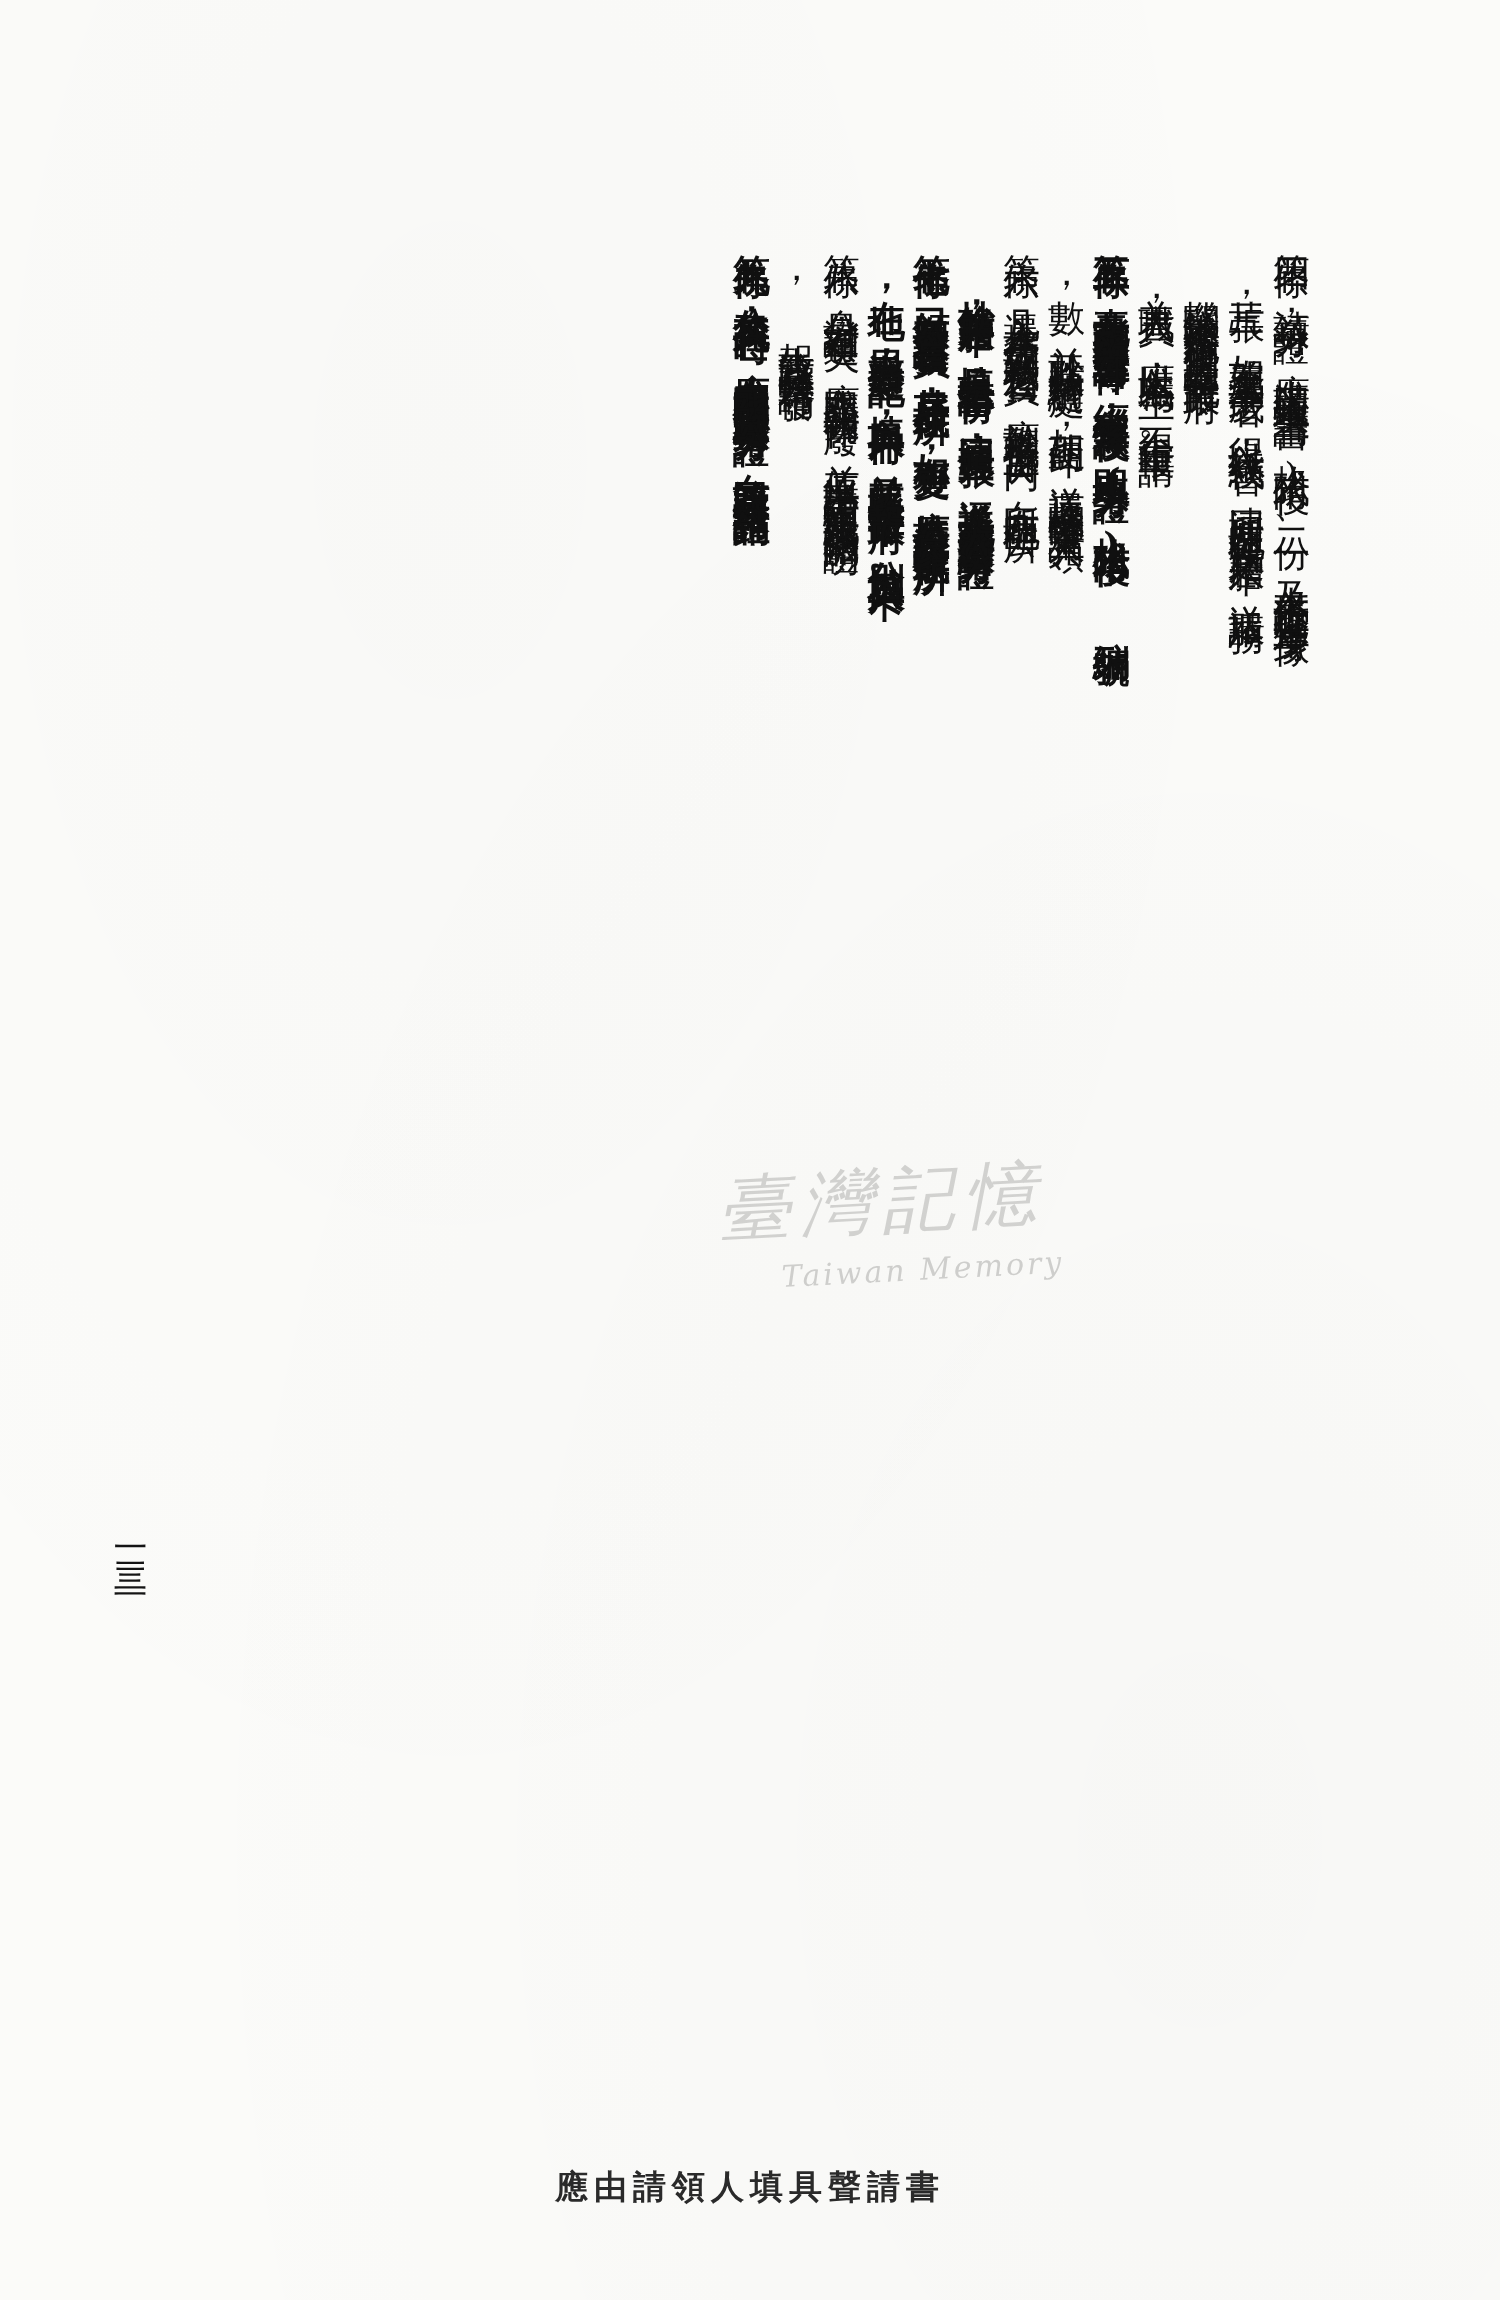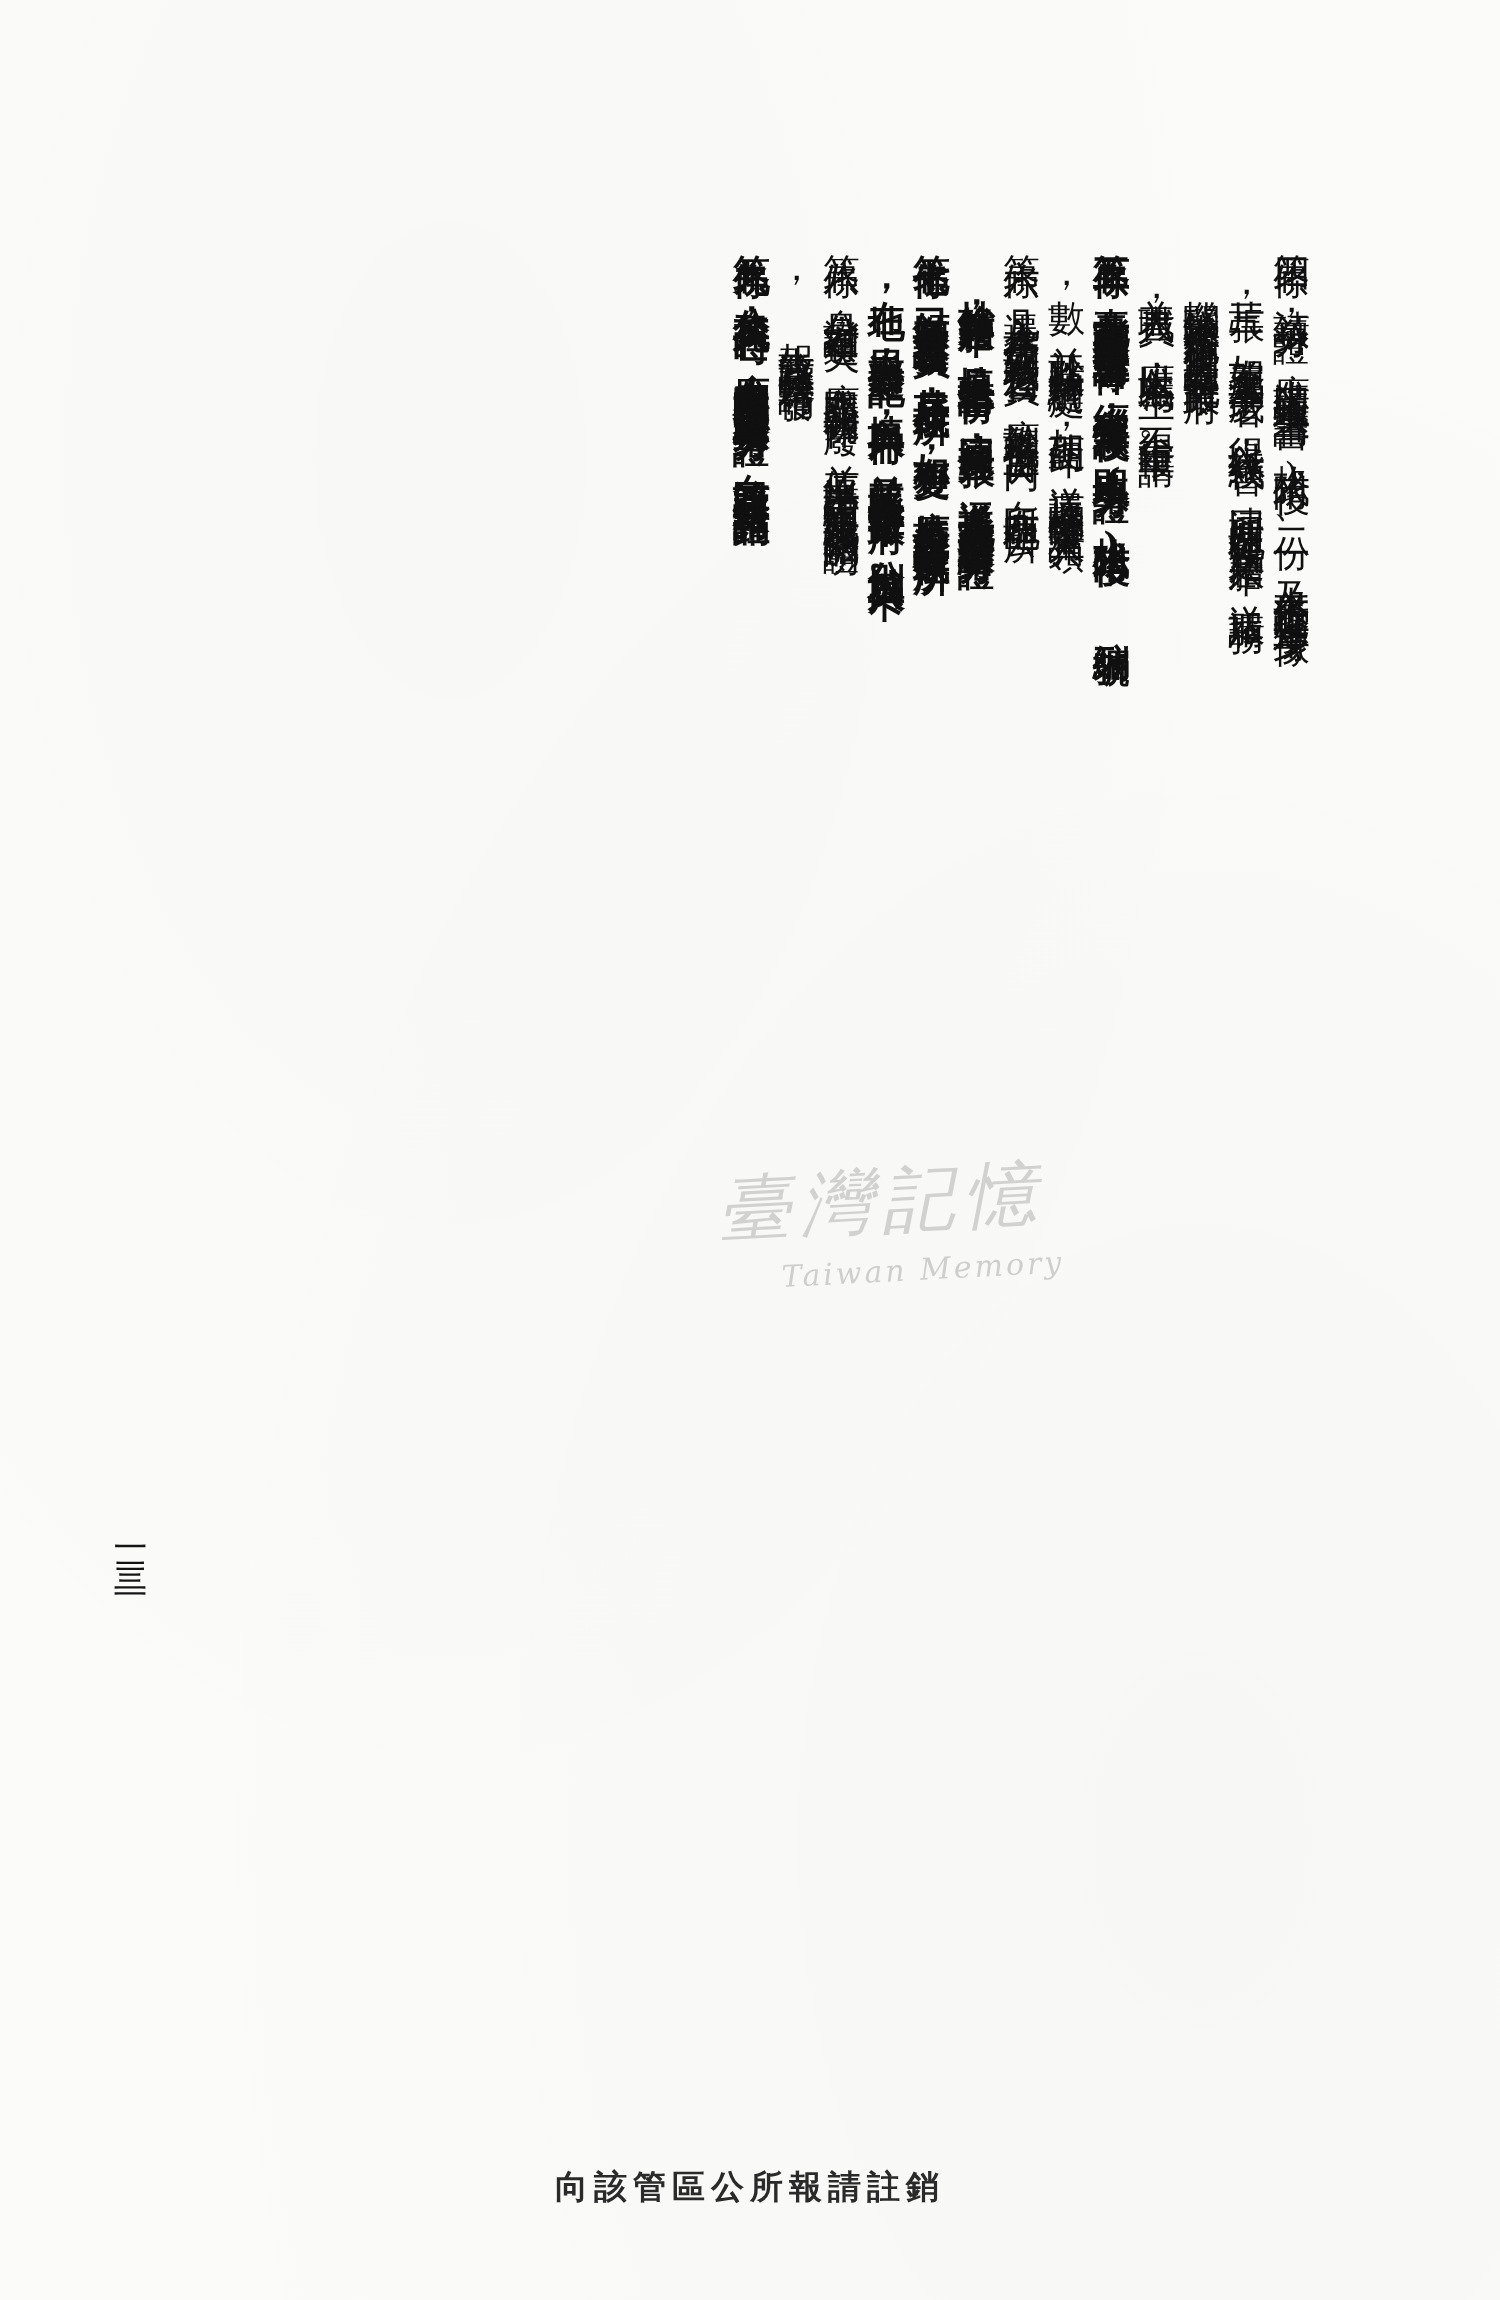--- a/index.html
+++ b/index.html
@@ -142,15 +142,15 @@
     <div class="v-col indent-1 strong">第九條　公務員死亡時，應由家屬或關係人立即檢具身分證，向該管區公所報請註銷。</div>
   </div>
 
   <div id="page-number">一三三</div>
 
   <div id="watermark">
     <div class="wm-cn">臺灣記憶</div>
     <div class="wm-en">Taiwan Memory</div>
   </div>
 
-  <div id="footer-credit">向該管區公所報請註銷</div>
+  <div id="footer-credit">應由請領人填具聲請書</div>
 
 </div>
 
 </body></html>

